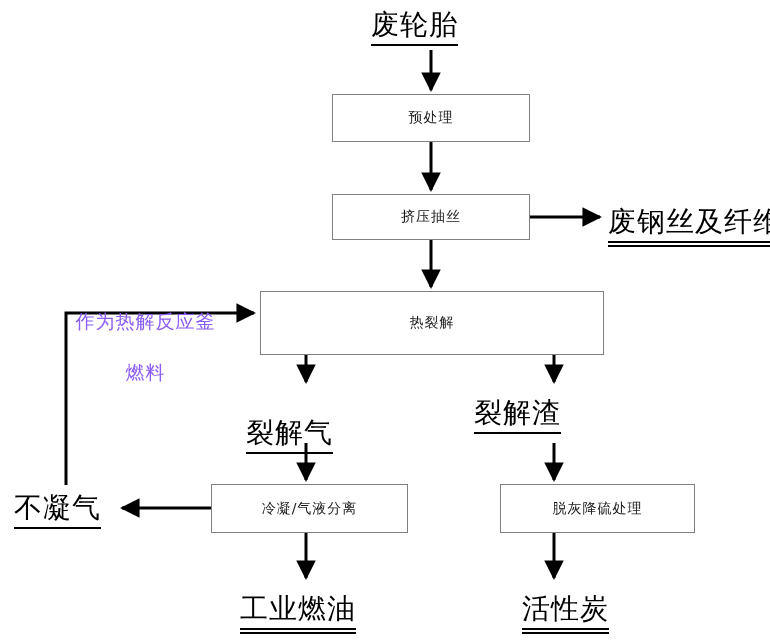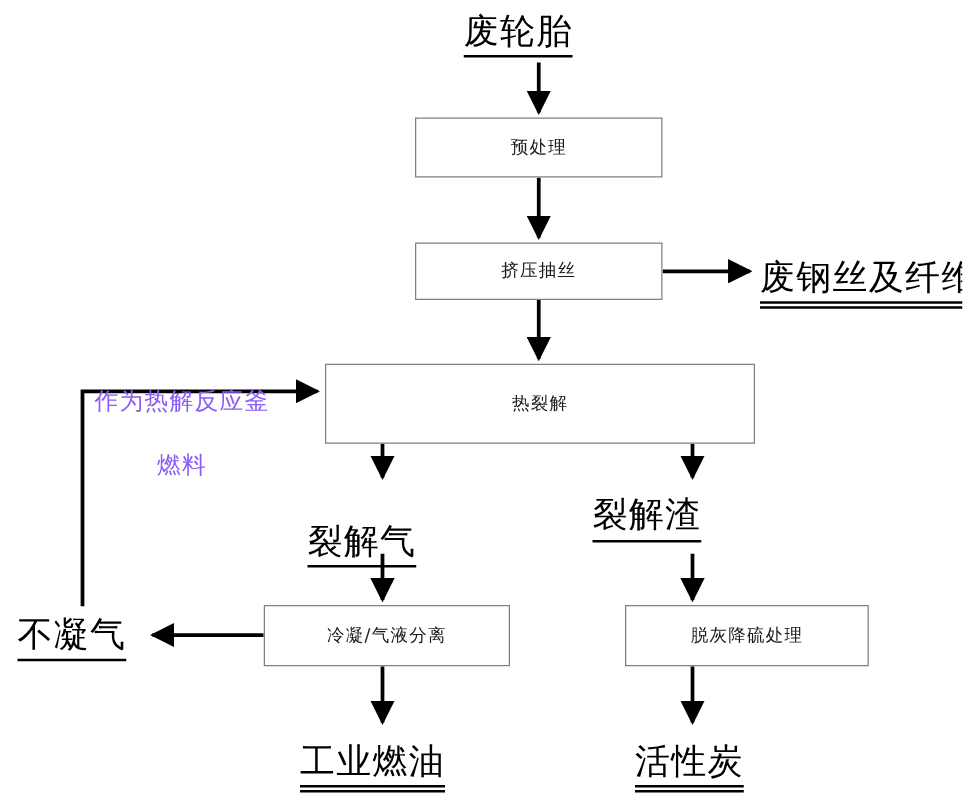--- a/index.html
+++ b/index.html
@@ -144,17 +144,17 @@
   </div>
 
   <div class="node-label ul-single" style="left:14px; top:491px; width:104px;">
     <span class="txt">不凝气</span>
   </div>
 
   <div class="node-label ul-double" style="left:240px; top:592px; width:132px;">
     <span class="txt">工业燃油</span>
   </div>
 
-  <div class="node-label ul-double" style="left:508px; top:592px; width:112px;">
+  <div class="node-label ul-double" style="left:522px; top:592px; width:112px;">
     <span class="txt">活性炭</span>
   </div>
 
 </div>
 
 </body></html>

